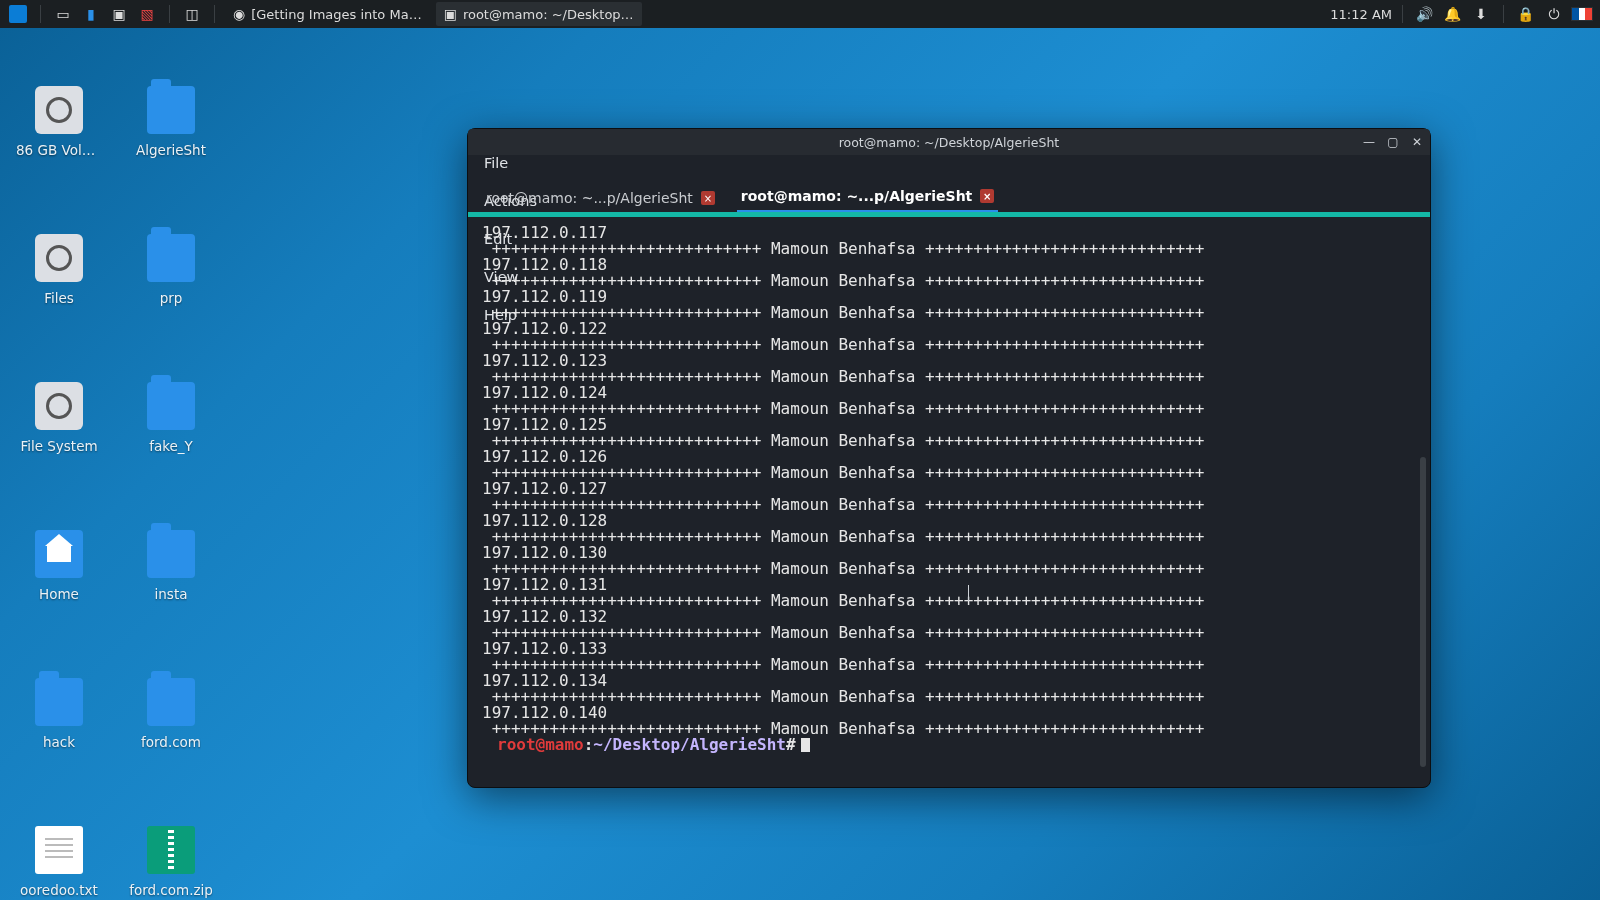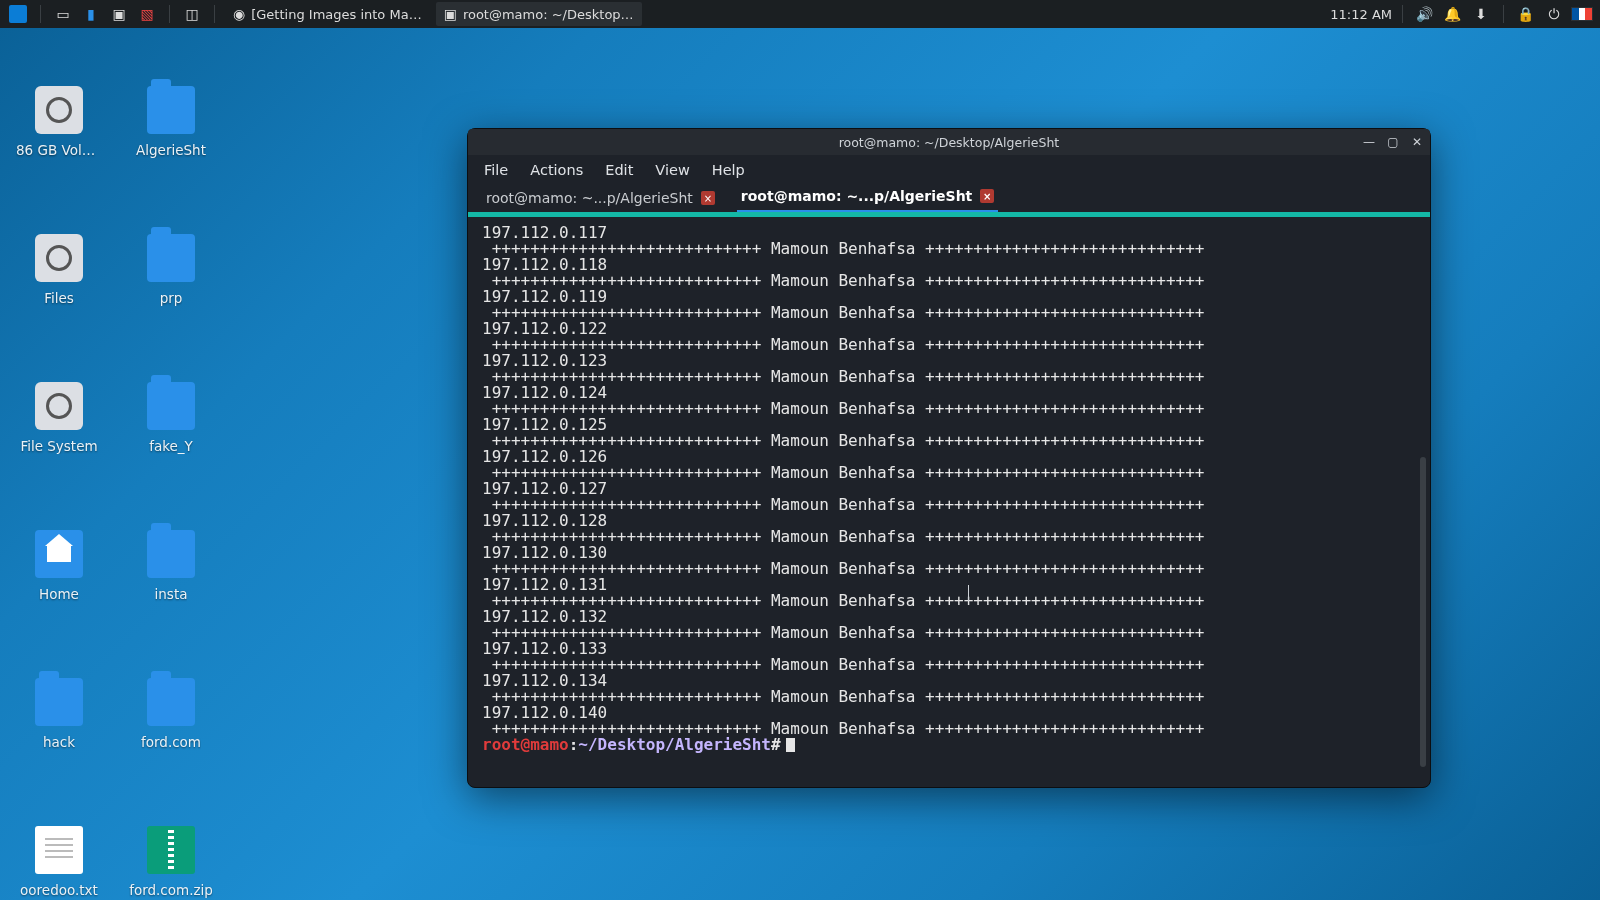--- a/index.html
+++ b/index.html
@@ -56,30 +56,30 @@
   
   .win {
     position: absolute; left: 467px; top: 128px; width: 964px; height: 660px;
     background: #1e2229; border: 1px solid #0c0e11; border-radius: 8px;
     display: flex; flex-direction: column; box-shadow: 0 10px 40px rgba(0,0,0,.5);
   }
   .titlebar { height: 26px; background: #272b31; display:flex; align-items:center; color:#cfd3d8; font-size:12.5px; position:relative; border-radius:4px 4px 0 0; }
   .titlebar .title { flex:1; text-align:center; }
   .winbtns { position:absolute; right:6px; top:0; height:26px; display:flex; align-items:center; gap:10px; }
   .winbtns span { width:14px; height:14px; display:flex; align-items:center; justify-content:center; font-size:12px; color:#cfd3d8; cursor:default; }
-  .menubar { height: 30px; display:flex; align-items:center; gap:22px; padding: 0 16px; color:#dfe2e6; font-size:14.5px; }
+  .menubar { height: 30px; display:flex; gap:22px; padding: 0 16px; color:#dfe2e6; font-size:14.5px;flex-direction:column; }
   .tabs { height: 32px; display:flex; align-items:flex-end; gap:18px; padding:0 14px; border-bottom:5px solid #14b8a6; }
   .tab { display:flex; align-items:center; gap:8px; padding:5px 4px 6px; color:#c9ccd0; font-size:14px; }
   .tab.active { color:#fff; border-bottom:2px solid #2a90e9; font-weight:600; }
   .tabclose { width:14px; height:14px; background:#b03a31; color:#fff; font-size:10px; display:inline-flex; align-items:center; justify-content:center; border-radius:2px; }
   .termwrap { flex:1; position:relative; }
   .termbody { position:absolute; inset:0 12px 10px 0; padding:8px 6px 8px 14px; overflow:hidden;
     font-family: "DejaVu Sans Mono","Menlo","Consolas",monospace; font-size:16px; line-height:16px; color:#e6e6e6; white-space:pre; }
   .scrollbar { position:absolute; right:4px; top:240px; bottom:20px; width:6px; background:#3a3f45; border-radius:3px; }
-  .prompt-user { color:#e03b3b; font-weight:bold; }
+  .prompt-user { color:#e03b3b; font-weight:bold;margin-left:15px; }
   .prompt-path { color:#c4b5fd; font-weight:bold; }
   .prompt-sep  { color:#e6e6e6; font-weight:bold; }
   .cursor { display:inline-block; width:9px; height:14px; background:#e6e6e6; vertical-align:-2px; margin-left:5px; }
 
   .textcursor { position:absolute; width:1px; height:16px; background:#cfd3d8; }
 </style>
 </head>
 <body>
 
 <div class="panel">

